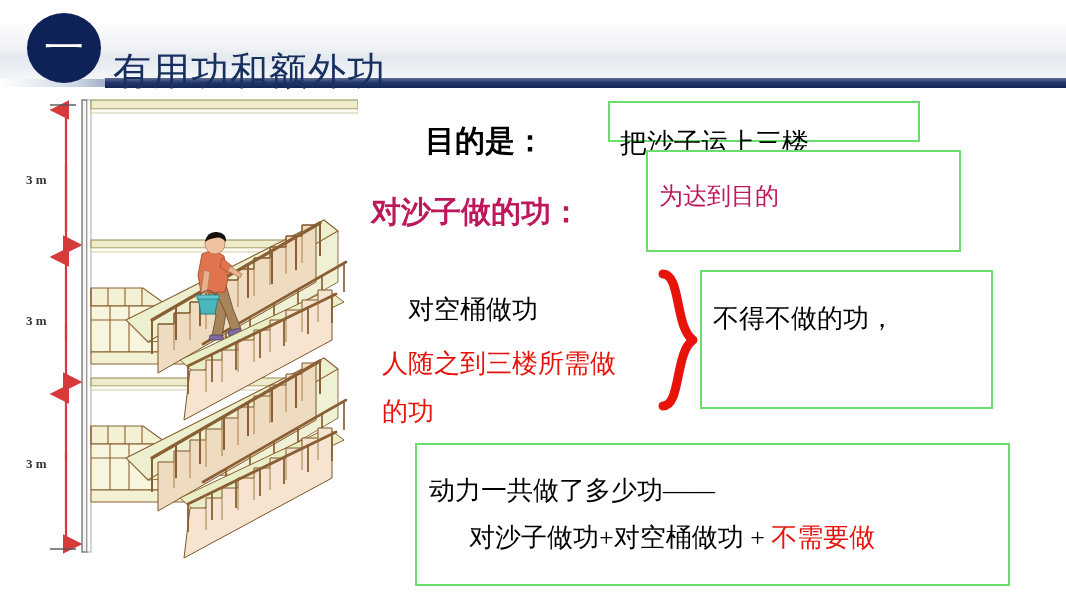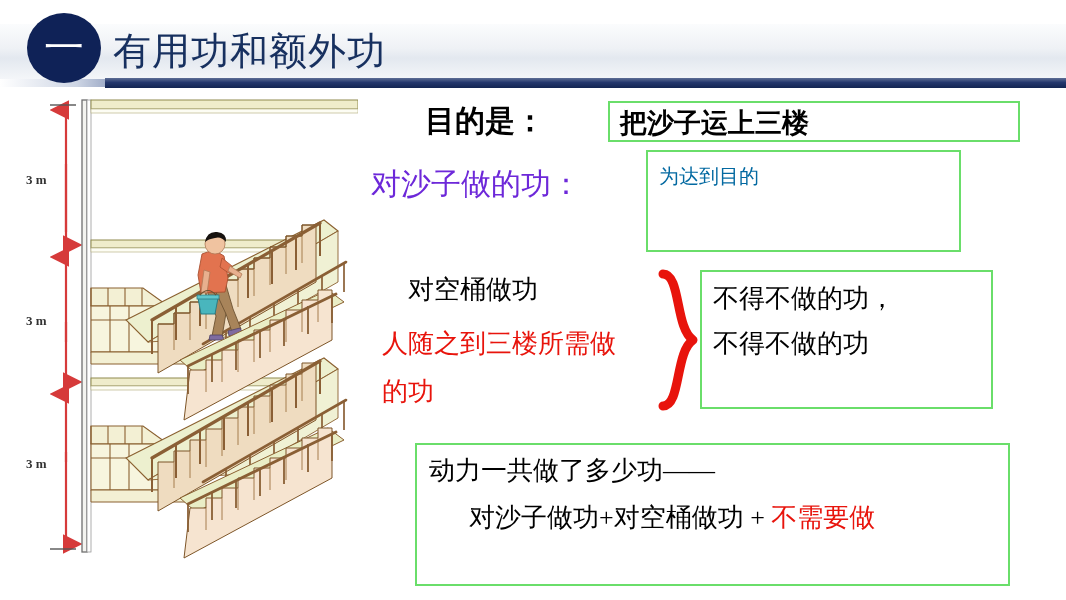--- a/index.html
+++ b/index.html
@@ -35,41 +35,41 @@
     font-family:"Liberation Serif","DejaVu Serif",serif;
   }
 
   
   #stair-figure{position:absolute;left:28px;top:92px;width:330px;height:470px;}
   .measure-label{
     position:absolute;font-size:13px;color:#333333;font-weight:bold;
     font-family:"Liberation Serif","DejaVu Serif",serif;
   }
   
-  .cn{font-family:"Liberation Serif","DejaVu Serif",serif;}
+  .cn{font-family:"Liberation Serif","DejaVu Serif",serif;margin-top:20px;}
   #label-purpose{
     position:absolute;left:425px;top:101px;font-size:30px;font-weight:bold;color:#000000;
   }
   #label-sandwork{
-    position:absolute;left:371px;top:164px;font-size:30px;color:#6d28d9;
+    position:absolute;left:371px;top:172px;font-size:30px;color:#be185d;font-weight:bold;
   }
   #label-bucketwork{
     position:absolute;left:408px;top:272px;font-size:26px;color:#000000;
   }
   #label-personwork{
     position:absolute;left:382px;top:320px;font-size:26px;color:#e8140c;line-height:48px;
     width:250px;
   }
   .gbox{
     position:absolute;border:2px solid #6ade6a;background:#ffffff;box-sizing:border-box;
   }
-  #box-goal{left:608px;top:101px;width:412px;height:41px;font-weight:bold;}
+  #box-goal{left:608px;top:101px;width:312px;height:41px;}
   #box-goal-text{position:absolute;left:10px;top:2px;font-size:27px;color:#000;white-space:nowrap;}
   #box-must{left:646px;top:150px;width:315px;height:102px;}
-  #box-must-text{position:absolute;left:11px;top:3px;font-size:20px;color:#0369a1;line-height:42px;}
+  #box-must-text{position:absolute;left:11px;top:3px;font-size:24px;color:#be185d;line-height:42px;}
   #box-extra{left:700px;top:270px;width:293px;height:139px;}
   #box-extra-text{position:absolute;left:11px;top:4px;font-size:26px;color:#000;line-height:45px;}
   #box-total{left:415px;top:443px;width:595px;height:143px;}
   #box-total-line1{position:absolute;left:12px;top:8px;font-size:26px;color:#000;white-space:nowrap;}
   #box-total-line2{position:absolute;left:52px;top:55px;font-size:26px;color:#000;white-space:nowrap;}
   #box-total-red{color:#e8140c;}
   #red-brace{position:absolute;left:655px;top:268px;width:45px;height:145px;}
 </style>
 </head>
 <body>
@@ -353,20 +353,19 @@
 
 <div id="red-brace">
   <svg width="45" height="145" viewBox="0 0 45 145" xmlns="http://www.w3.org/2000/svg">
     <path d="M8,6 C26,6 20,60 38,72 C20,84 26,138 8,138" fill="none" stroke="#e8140c" stroke-width="9" stroke-linecap="round" stroke-linejoin="round"></path>
   </svg>
 </div>
 
 <div id="box-extra" class="gbox">
   <div id="box-extra-text" class="cn">
     <div>不得不做的功，</div>
-    <div>不得不做的功</div>
   </div>
 </div>
 
 <div id="box-total" class="gbox">
   <div id="box-total-line1" class="cn">动力一共做了多少功——</div>
   <div id="box-total-line2" class="cn"><span>对沙子做功+对空桶做功  + </span><span id="box-total-red">不需要做</span></div>
 </div>
 
 </body></html>

